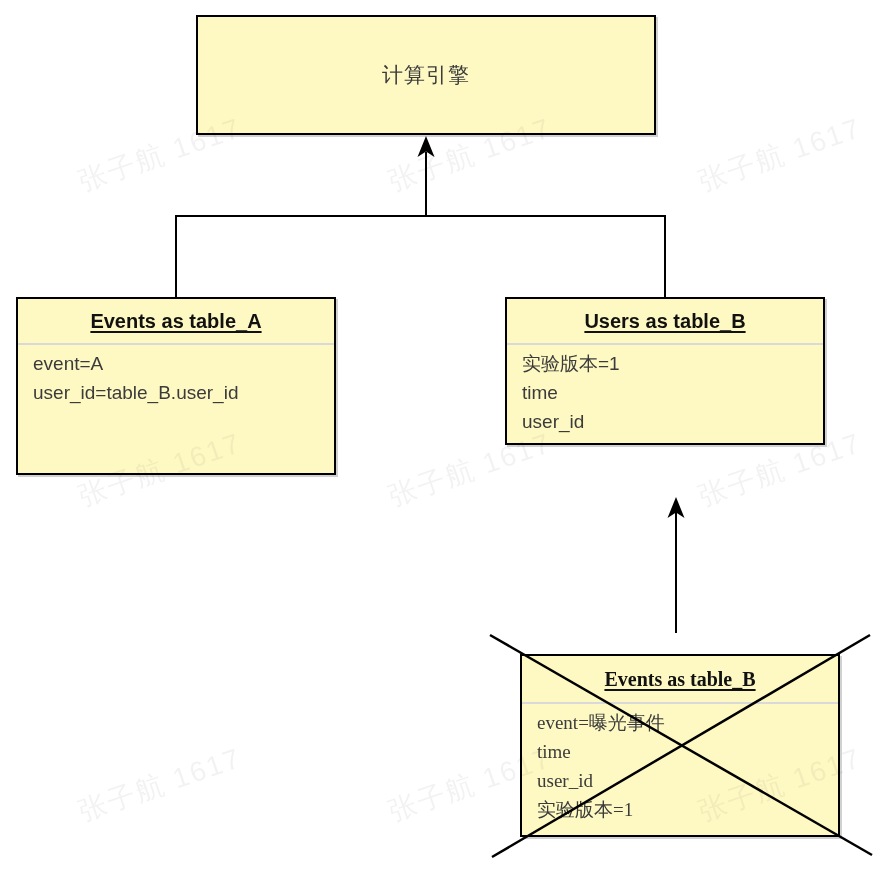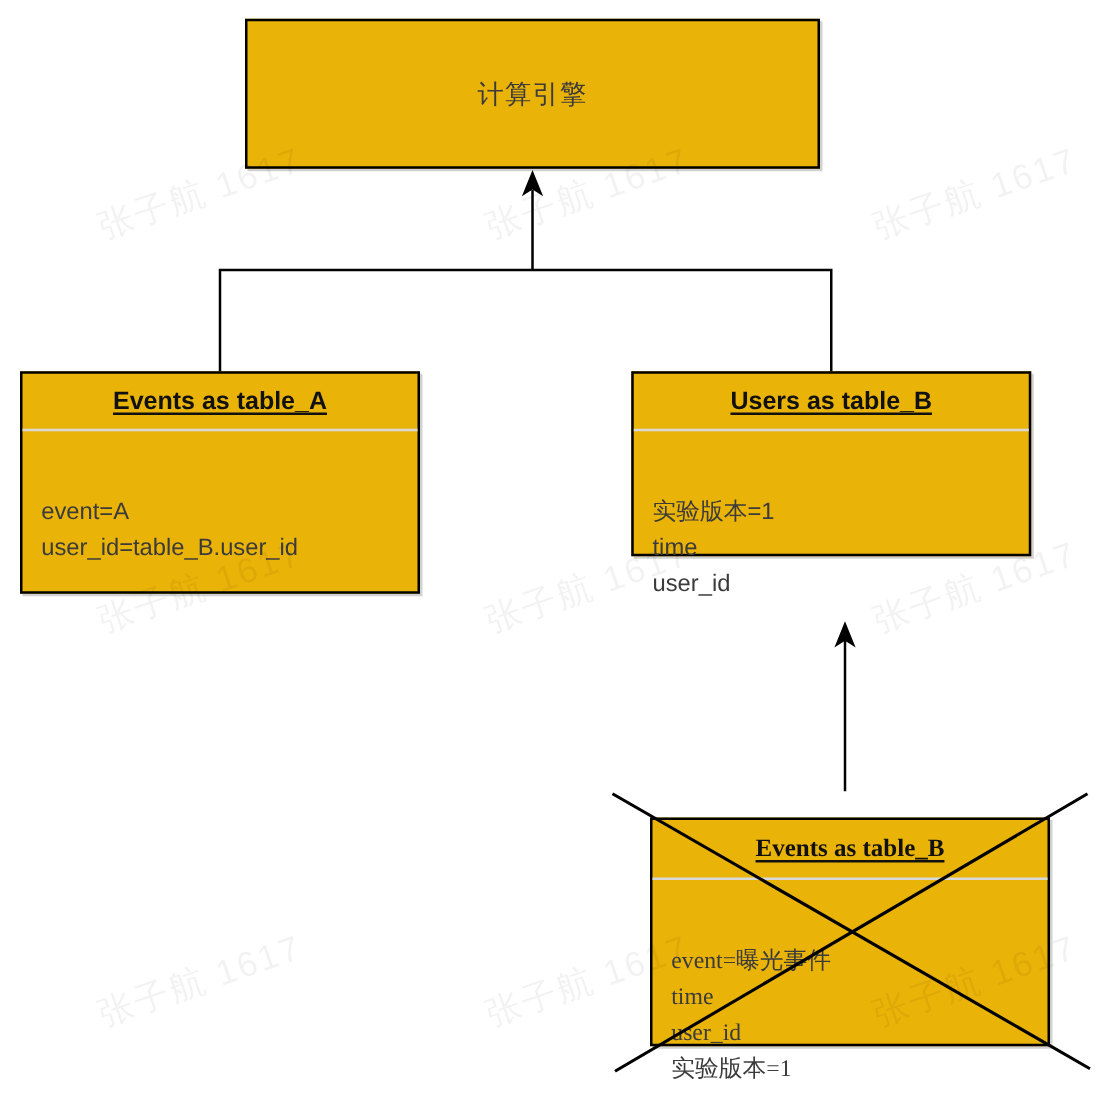--- a/index.html
+++ b/index.html
@@ -10,38 +10,38 @@
   }
   
   .wm-layer{position:absolute;inset:0;z-index:3;pointer-events:none;}
   .wm{
     position:absolute;transform:translate(-50%,-50%) rotate(-19deg);
     font-size:28px;letter-spacing:2px;color:rgba(0,0,0,0.05);
     white-space:nowrap;user-select:none;
   }
   
   .node{
-    position:absolute;background:#eab308;border:2px solid #000;
+    position:absolute;background:#fef9c3;border:2px solid #000;
     box-shadow:2px 2px 0 rgba(0,0,0,0.18);
     z-index:1;box-sizing:border-box;
   }
   .node-engine{
     left:196px;top:15px;width:460px;height:120px;
     display:flex;align-items:center;justify-content:center;
     font-size:21px;color:#3b3b3b;letter-spacing:1px;
   }
-  .node-table{display:flex;flex-direction:column;gap:24px;}
+  .node-table{display:flex;flex-direction:column;}
   .node-table .hdr{
     flex:0 0 auto;display:flex;align-items:center;justify-content:center;
     font-weight:bold;font-size:20px;color:#111;
     text-decoration:underline;text-decoration-thickness:2px;text-underline-offset:3px;
     border-bottom:2px solid #d9d9d9;
   }
   .node-table ul{
-    list-style:none;margin:0;padding:26px 14px 0 15px;
+    list-style:none;margin:0;padding:4px 14px 0 15px;
     font-size:19px;line-height:29px;color:#3b3b3b;
   }
   .node-table-a{left:16px;top:297px;width:320px;height:178px;}
   .node-table-a .hdr{height:44px;}
   .node-users-b{left:505px;top:297px;width:320px;height:148px;}
   .node-users-b .hdr{height:44px;}
   .node-events-b{left:520px;top:654px;width:320px;height:183px;font-family:Liberation Serif, serif;}
   .node-events-b .hdr{height:46px;}
   
   .lines{position:absolute;left:0;top:0;z-index:2;pointer-events:none;}

